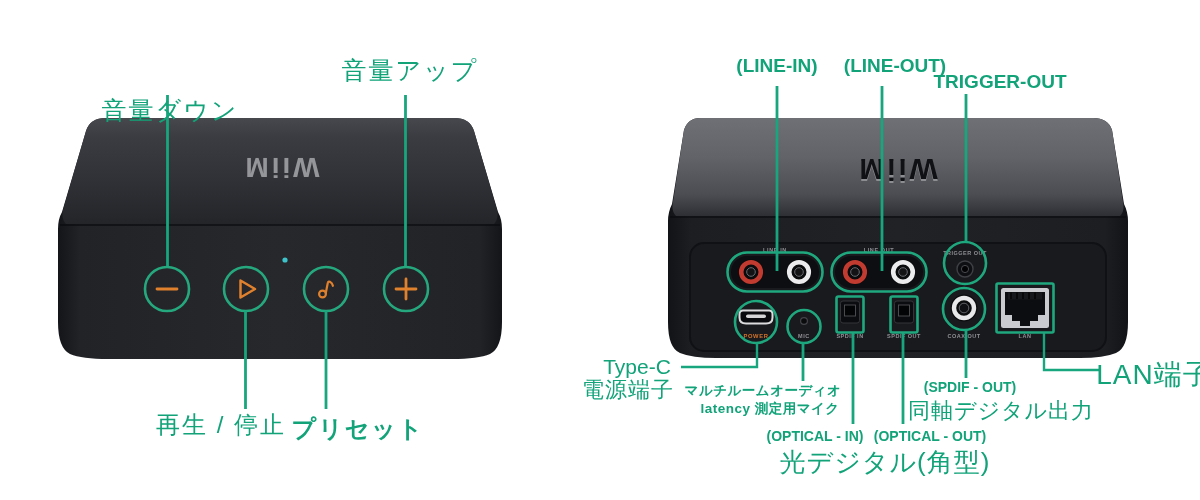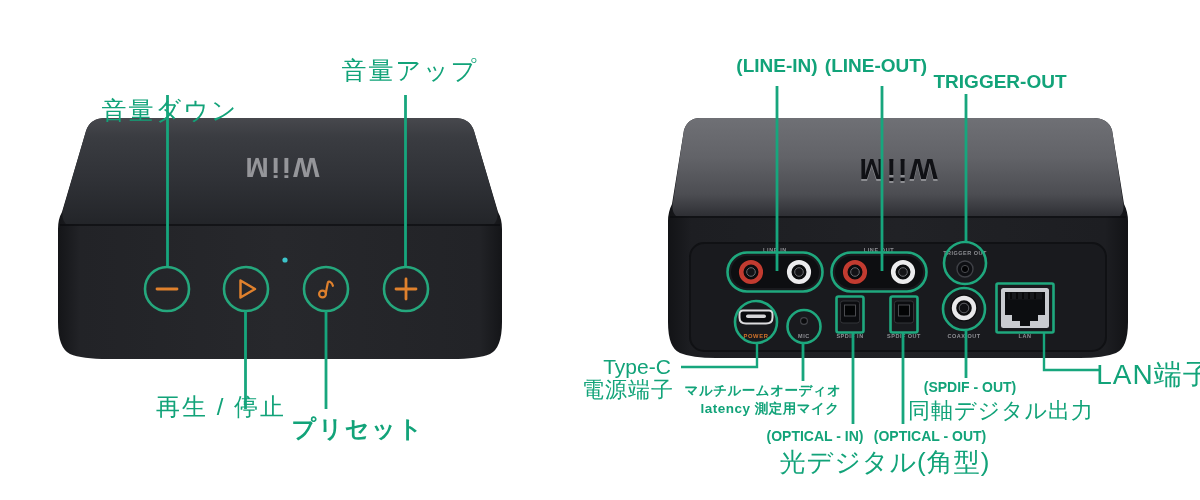--- a/index.html
+++ b/index.html
@@ -189,25 +189,25 @@
     <line x1="803" y1="342" x2="803" y2="381"></line>
     <line x1="853" y1="333" x2="853" y2="424"></line>
     <line x1="903" y1="333" x2="903" y2="424"></line>
     <line x1="966" y1="330" x2="966" y2="378"></line>
     <polyline points="1044,333 1044,370 1100,370" stroke-width="2.4"></polyline>
   </g>
 </svg>
 
   <div class="lbl jp-big" style="left:170px;top:57px;margin-top:40px;">音量ダウン</div>
   <div class="lbl jp-big" style="left:410px;top:57px;">音量アップ</div>
-  <div class="lbl jp-big" style="left:221px;top:394px;font-size:24px;">再生 / 停止</div>
+  <div class="lbl jp-big" style="left:221px;top:412px;font-size:24px;">再生 / 停止</div>
   <div class="lbl jp-big" style="left:358px;top:416px;font-size:24px;font-weight:bold;">プリセット</div>
 
   <div class="lbl en-paren" style="left:777px;top:56px;">(LINE-IN)</div>
-  <div class="lbl en-paren" style="left:876px;top:56px;">(LINE-OUT)</div>
+  <div class="lbl en-paren" style="left:895px;top:56px;">(LINE-OUT)</div>
   <div class="lbl en-paren" style="left:1000px;top:72px;">TRIGGER-OUT</div>
 
   <div class="lbl jp-mid" style="left:637px;top:355px;font-size:21px;letter-spacing:0;">Type-C</div>
   <div class="lbl jp-mid" style="left:628px;top:378px;">電源端子</div>
   <div class="lbl jp-small" style="left:763px;top:384px;">マルチルームオーディオ</div>
   <div class="lbl jp-small" style="left:770px;top:402px;">latency 測定用マイク</div>
   <div class="lbl en-paren2" style="left:815px;top:429px;text-align:center;">(OPTICAL - IN)</div>
   <div class="lbl en-paren2" style="left:930px;top:429px;">(OPTICAL - OUT)</div>
   <div class="lbl jp-xl" style="left:885px;top:448px;">光デジタル(角型)</div>
   <div class="lbl en-paren2" style="left:970px;top:380px;">(SPDIF - OUT)</div>

